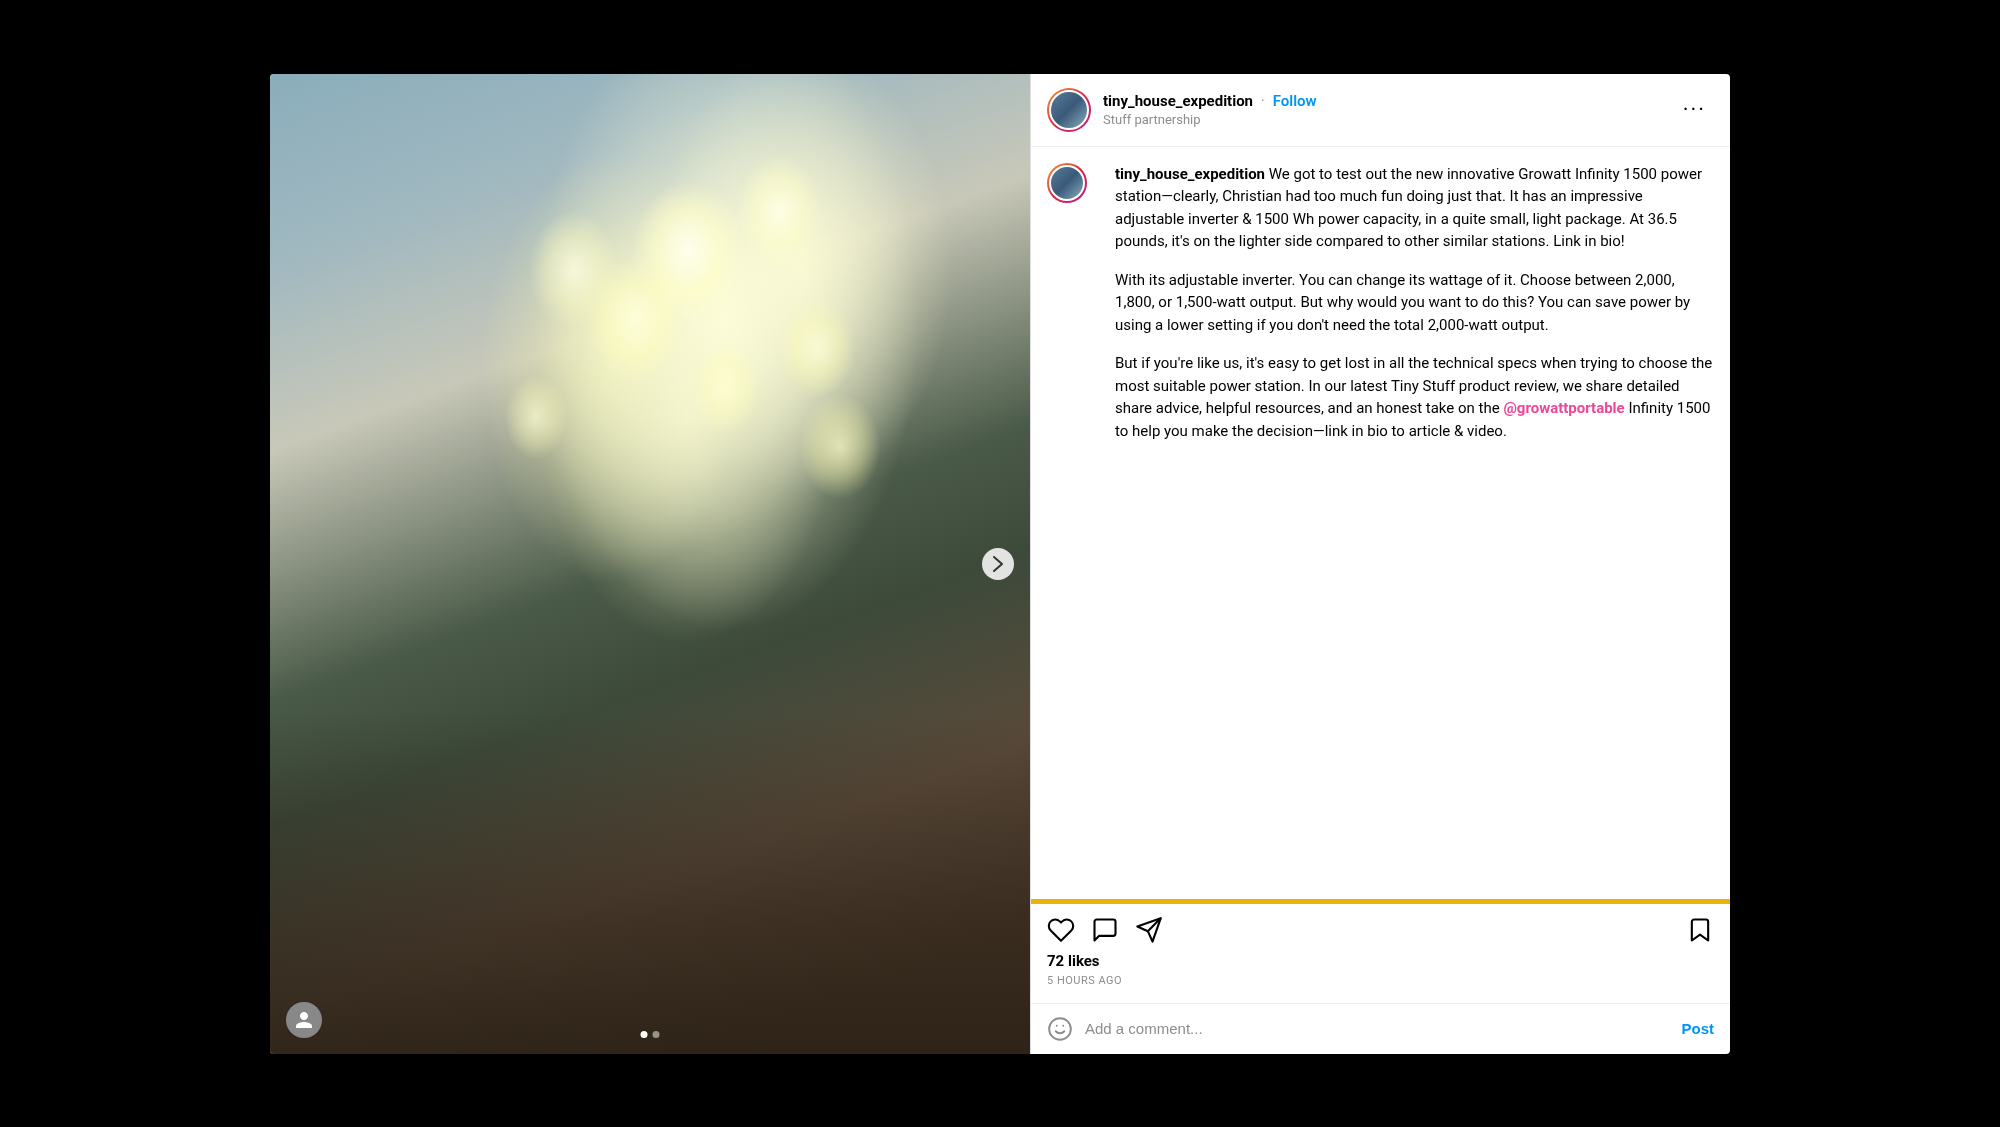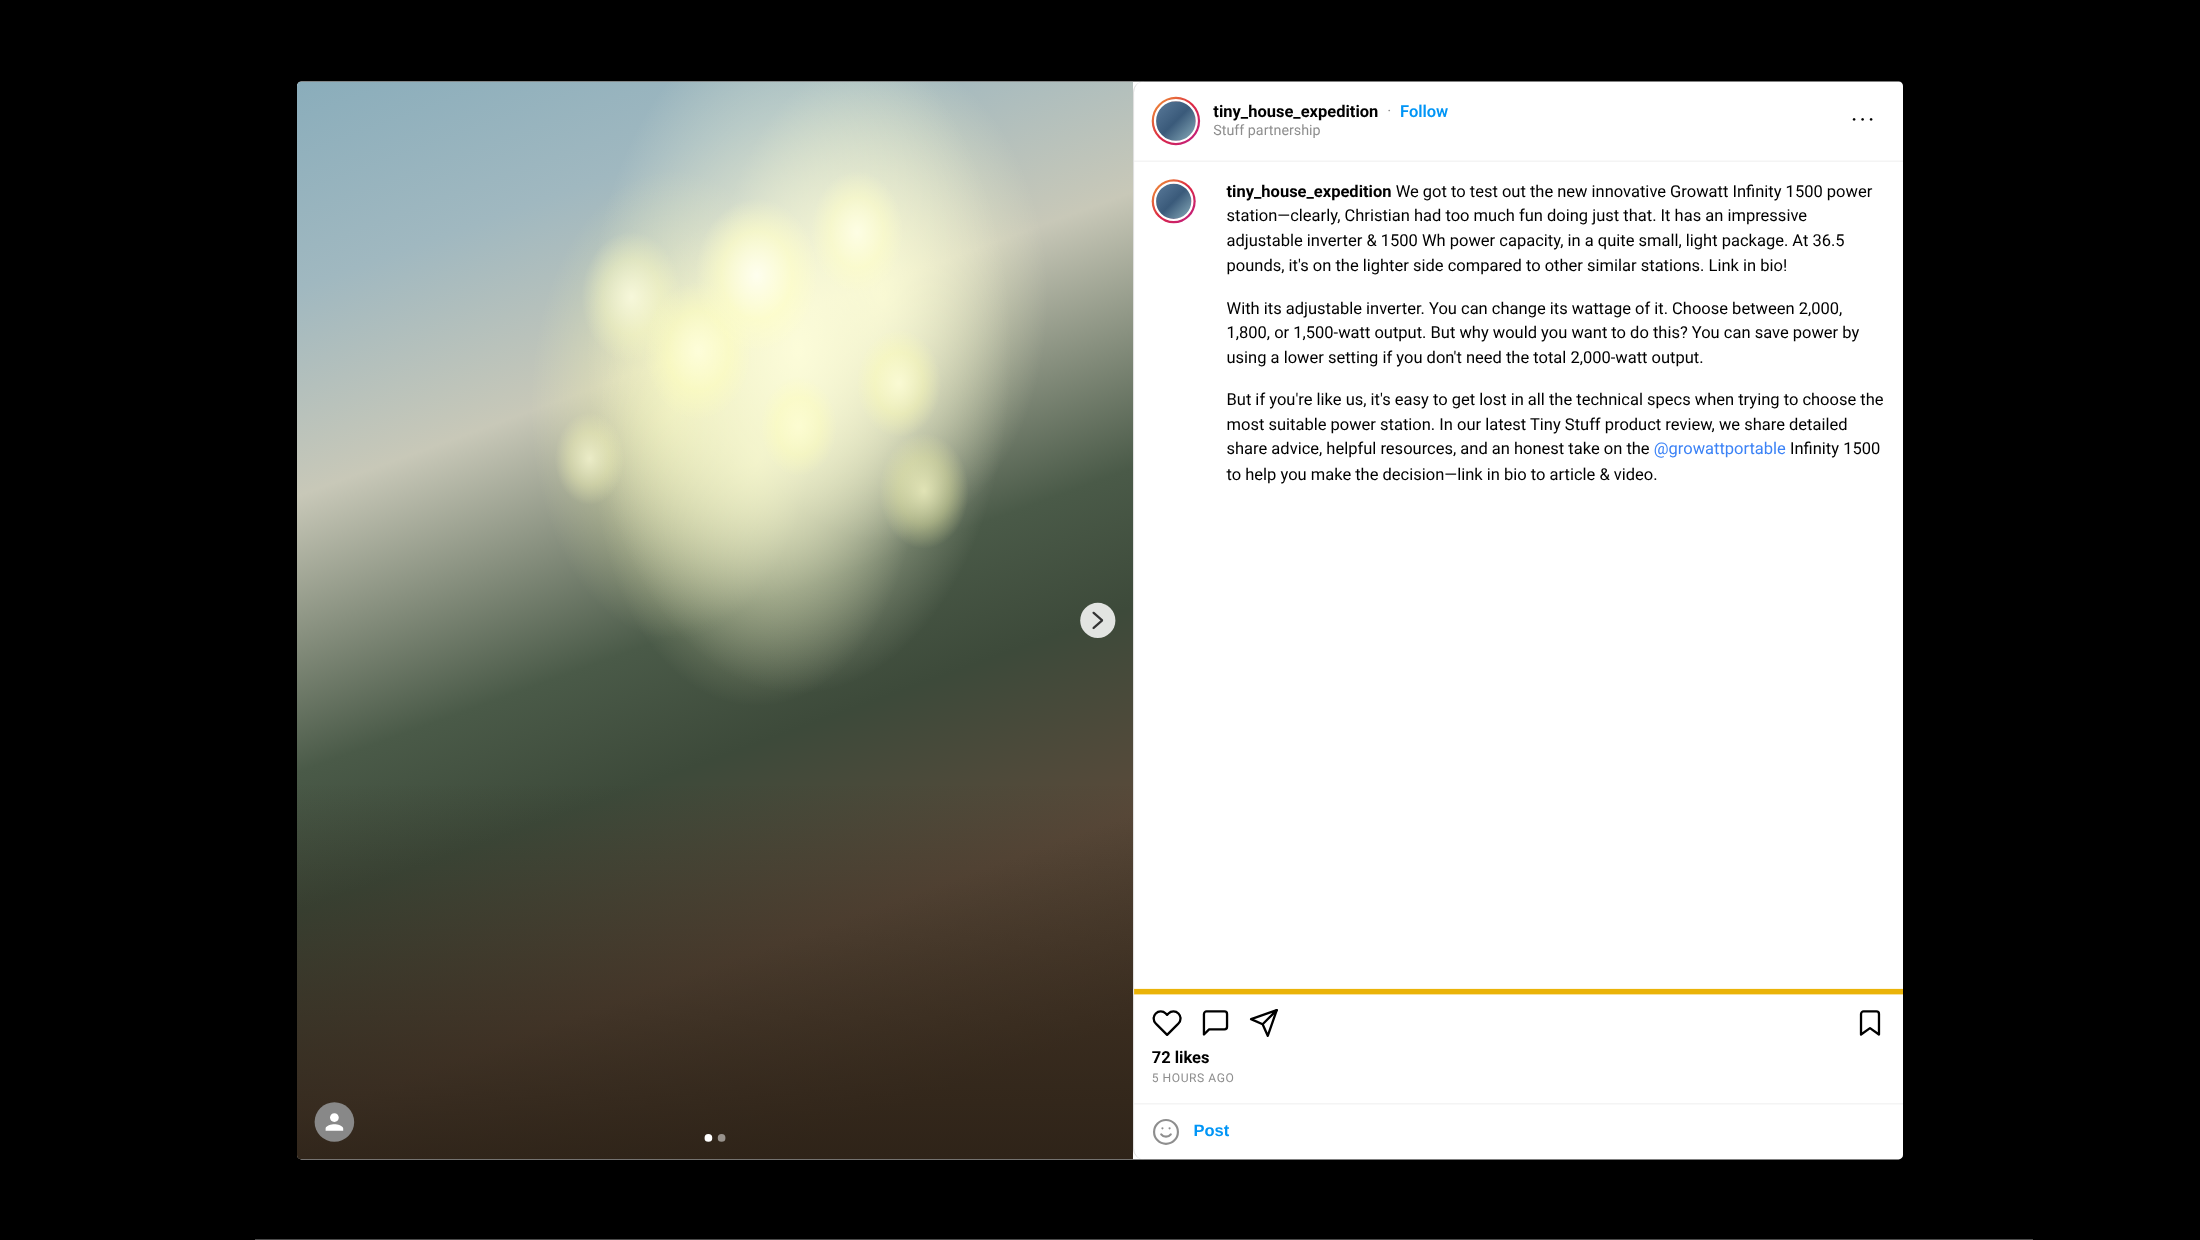--- a/index.html
+++ b/index.html
@@ -124,21 +124,20 @@
       align-items: center;
       justify-content: center;
     }
 
     
     .content-panel {
       flex: 1;
       display: flex;
       flex-direction: column;
       border-left: 1px solid #e0e0e0;
-      border-radius: 10px;
     }
 
     .post-header {
       display: flex;
       align-items: center;
       padding: 14px 16px;
       border-bottom: 1px solid #efefef;
     }
 
     .avatar-wrapper {
@@ -242,22 +241,22 @@
 
     .caption-username {
       font-weight: 700;
     }
 
     .caption-paragraph {
       margin-bottom: 16px;
     }
 
     .mention-link {
-      color: #3b82f6;
-      font-weight: 400;
+      color: #ec4899;
+      font-weight: 700;
     }
 
     
     .actions-bar {
       padding: 12px 16px 8px 16px;
       border-top: 5px solid #eab308;
     }
 
     .action-icons {
       display: flex;
@@ -425,17 +424,18 @@
 
     <div class="comment-section">
       <div class="emoji-icon">
         <svg width="26" height="26" viewBox="0 0 24 24" fill="none" stroke="#8e8e8e" stroke-width="1.8" stroke-linecap="round" stroke-linejoin="round">
           <circle cx="12" cy="12" r="10"></circle>
           <path d="M8 14s1.5 2 4 2 4-2 4-2"></path>
           <line x1="9" y1="9" x2="9.01" y2="9"></line>
           <line x1="15" y1="9" x2="15.01" y2="9"></line>
         </svg>
       </div>
+      <input class="comment-input" type="text" placeholder="Add a comment..." style="">
       <button class="post-btn">Post</button>
     </div>
 
   </div>
 </div>
 
 </body></html>

